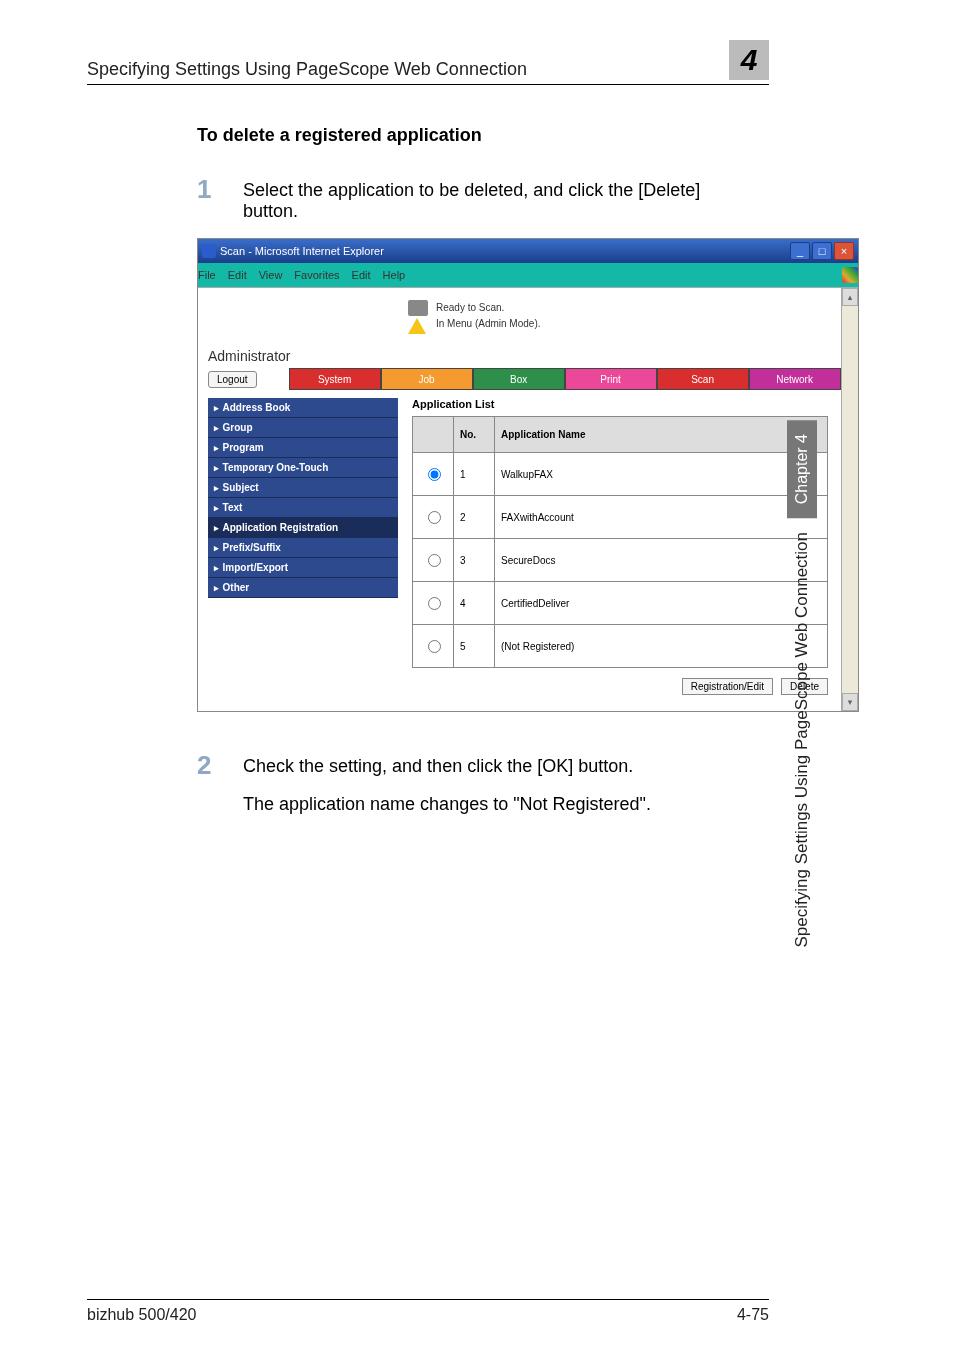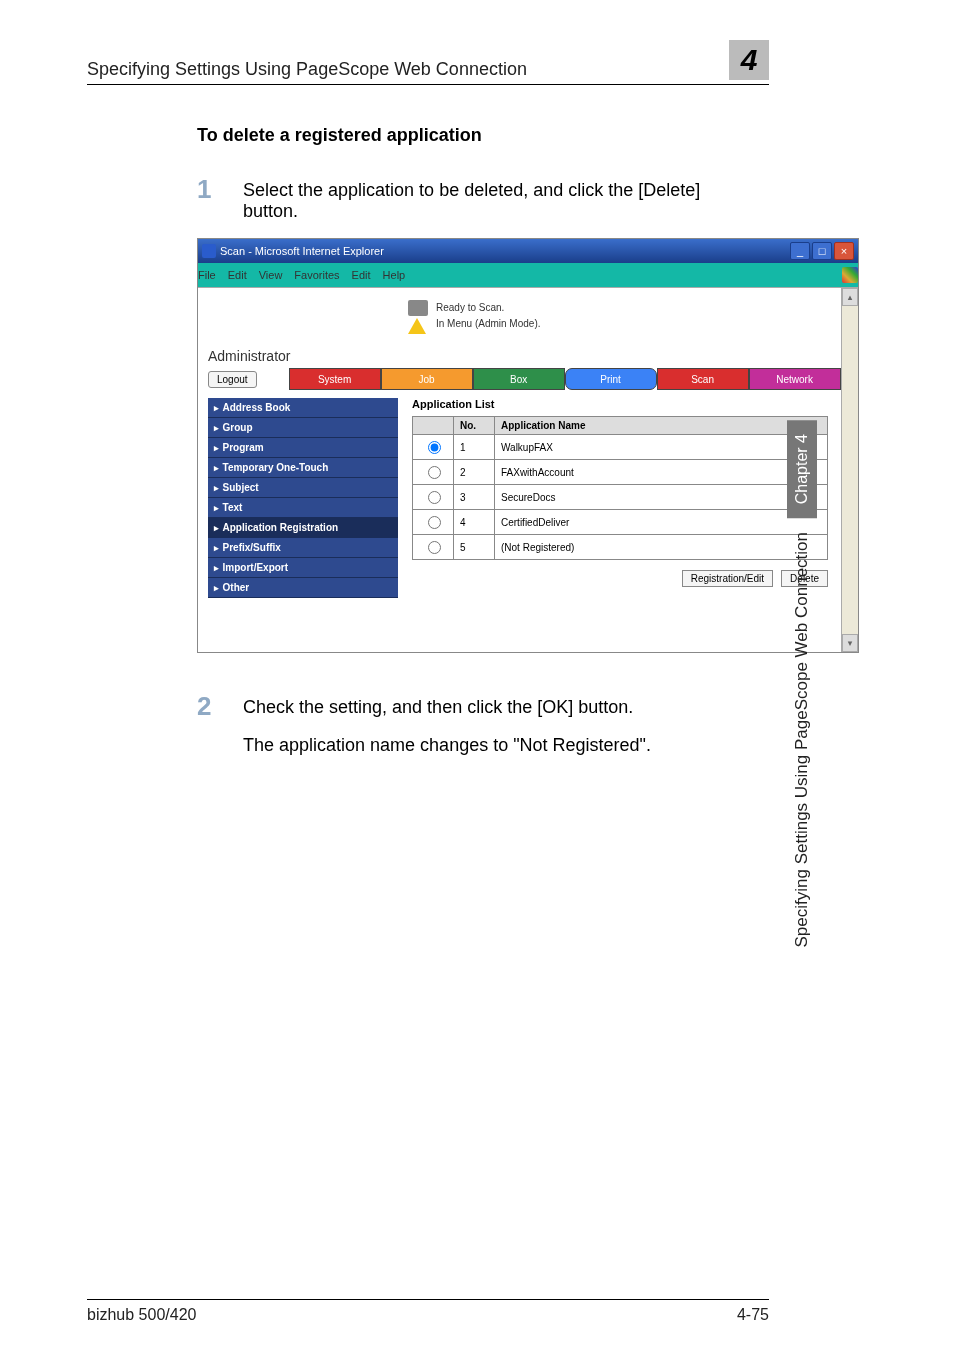--- a/index.html
+++ b/index.html
@@ -36,32 +36,32 @@
   .ico-warn{width:0;height:0;border-left:9px solid transparent;border-right:9px solid transparent;border-bottom:16px solid #f5c518;position:relative;}
   .status-text{font-size:10px;color:#333;line-height:16px;}
   .admin-label{margin-top:14px;font-size:14px;color:#333;}
   .tab-row{display:flex;align-items:center;gap:12px;margin-top:4px;}
   .logout-btn{background:#f5f5f5;border:1px solid #888;border-radius:3px;padding:2px 8px;font-size:10px;}
   .tabs{display:flex;gap:0;margin-left:20px;}
   .tab{width:90px;height:20px;display:flex;align-items:center;justify-content:center;color:#fff;border:1px solid #444;font-size:10px;}
   .tab.system{background:#d92e2e;}
   .tab.job{background:#f59a2e;}
   .tab.box{background:#2e8f4a;}
-  .tab.print{background:#3b82f6;border-radius:7px;}
+  .tab.print{background:#ec4899;}
   .tab.scan{background:#d92e2e;}
   .tab.network{background:#c22e9a;}
   .content-row{display:flex;gap:14px;margin-top:8px;}
   .side{width:190px;}
   .side-item{background:#2e4a8f;color:#fff;font-size:10px;font-weight:bold;padding:4px 6px;border-bottom:1px solid #1a2d5a;}
   .side-item.active{background:#1a2d5a;}
   .side-item::before{content:"▸";margin-right:4px;font-size:9px;}
   .main{flex:1;padding-right:20px;}
   .list-title{font-weight:bold;font-size:11px;margin-bottom:6px;}
   .tbl{border-collapse:collapse;width:100%;}
-  .tbl th,.tbl td{border:1px solid #888;padding:3px 6px;font-size:10px;text-align:left;}
+  .tbl th,.tbl td{border:1px solid #888;padding:12px 6px;font-size:10px;text-align:left;}
   .tbl th{background:#ddd;font-weight:bold;}
   .tbl .radio-cell{width:28px;text-align:center;}
   .tbl .no-cell{width:28px;}
   .btn-row{display:flex;justify-content:flex-end;gap:8px;margin-top:10px;}
   .small-btn{background:#f5f5f5;border:1px solid #888;border-radius:0;padding:2px 8px;font-size:10px;}
   
   .side-label-box{position:absolute;right:12px;top:420px;display:flex;flex-direction:column;align-items:center;}
   .chap-box{background:#777;color:#fff;writing-mode:vertical-rl;transform:rotate(180deg);padding:14px 6px;font-size:16px;}
   .side-txt{writing-mode:vertical-rl;transform:rotate(180deg);font-size:17px;color:#222;margin-top:4px;padding:10px 4px;}
   

